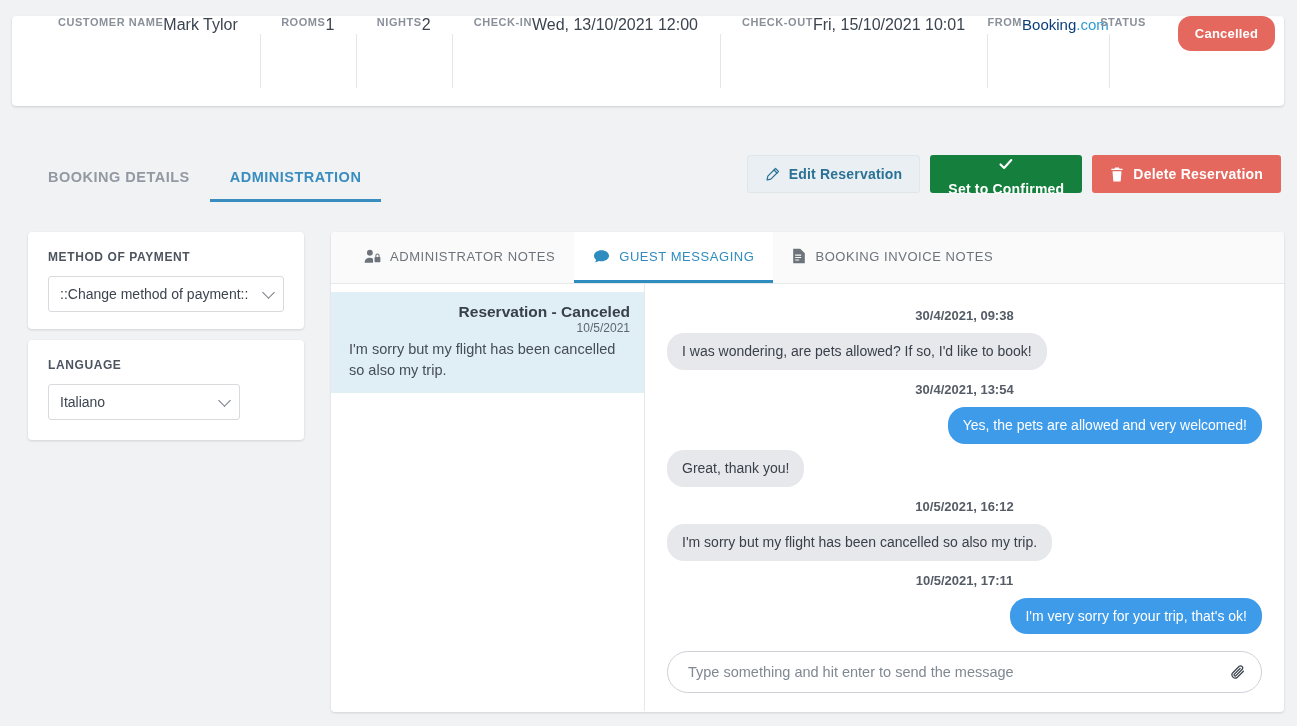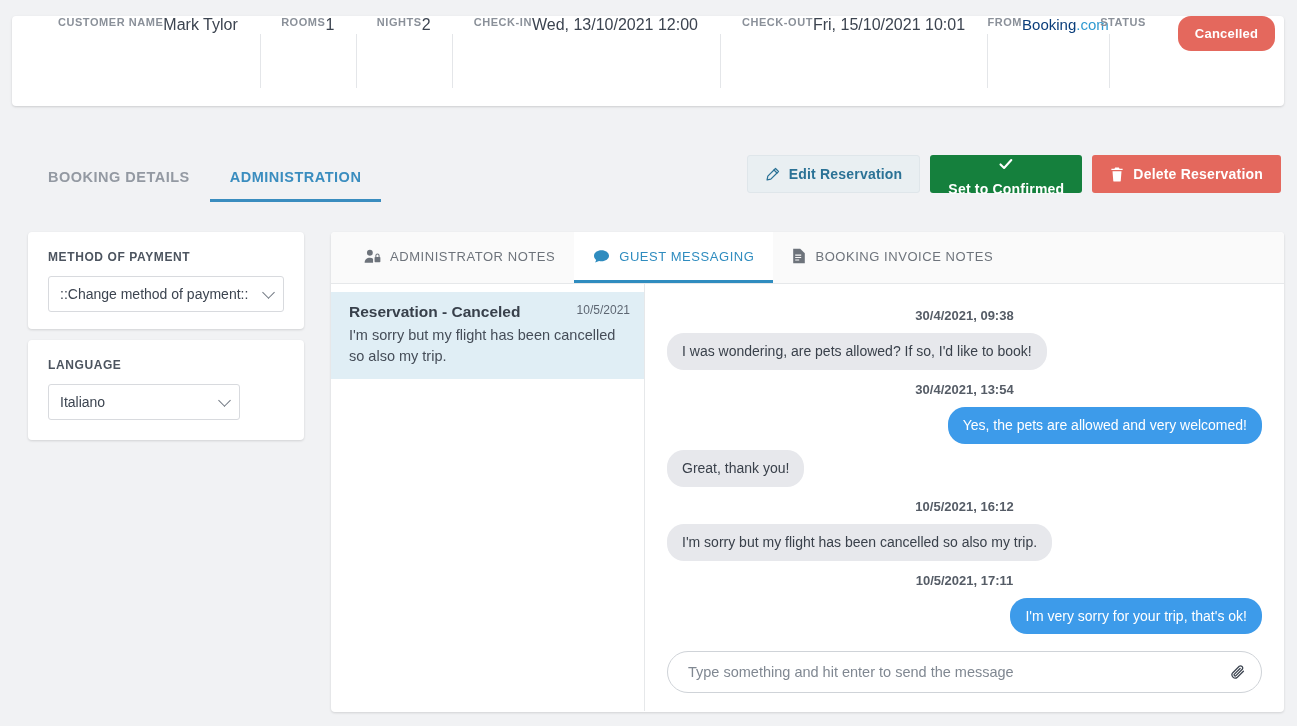--- a/index.html
+++ b/index.html
@@ -140,21 +140,21 @@
     border-bottom-color: #2f8cbf;
   }
   .inner-tab svg { display:block; }
 
   .panel-body { display: flex; height: 427px; }
   .conv-list { width: 314px; border-right: 1px solid #e6e8ea; padding-top: 8px; }
   .conv-item {
     background: #e0eef5; padding: 11px 14px 13px 18px; cursor: pointer;
     position: relative;
   }
-  .conv-top { display: flex; align-items: flex-start; }
+  .conv-top { display: flex; align-items: flex-end; flex-direction: column; }
   .conv-title {
     font-size: 15.5px; font-weight: bold; color: #38404b; flex: 1;
   }
   .conv-date { font-size: 12px; color: #5d6672; white-space: nowrap; }
   .conv-snippet {
     margin-top: 4px; font-size: 14.5px; color: #454d58; line-height: 1.43;
   }
 
   .chat { flex: 1; position: relative; display: flex; flex-direction: column; }
   .chat-scroll { flex: 1; padding: 12px 22px 4px 22px; overflow: hidden; }

